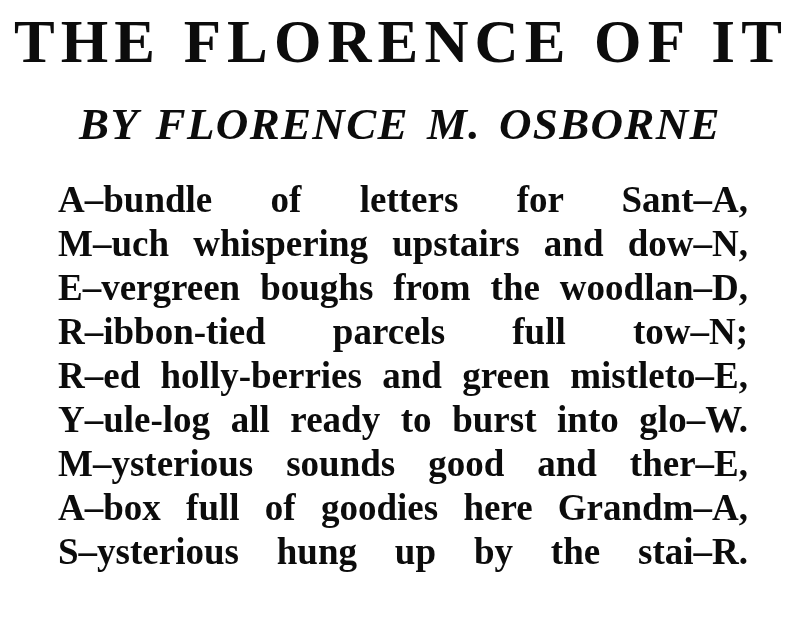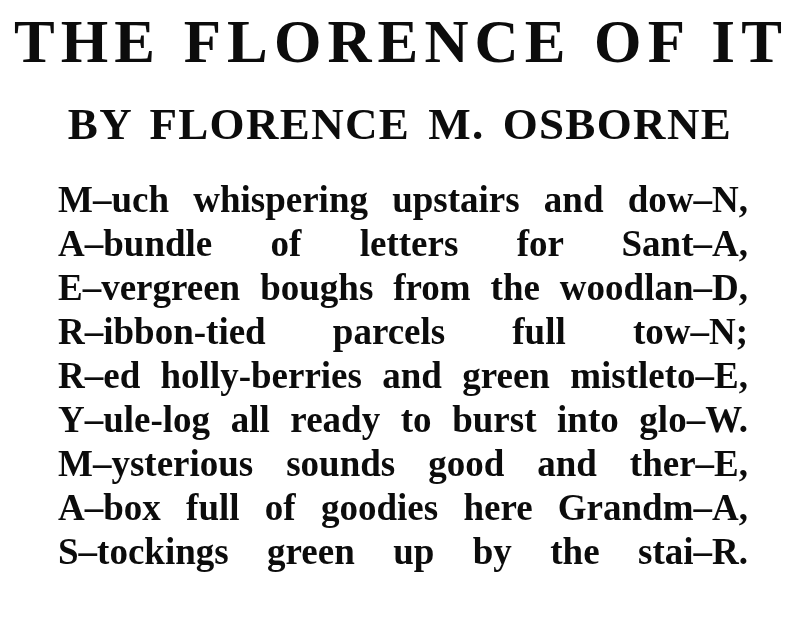--- a/index.html
+++ b/index.html
@@ -31,42 +31,43 @@
     white-space: normal;
   }
   .byline {
     margin: 26px 10px 17px 10px;
     font-size: 45px;
     line-height: 48px;
     font-weight: bold;
     letter-spacing: 0.03em;
     word-spacing: 0.12em;
     text-align: center;
+    font-style: italic;
   }
   .poem {
     margin: 30px 52px 0 58px;
     font-size: 37px;
     line-height: 44px;
     font-weight: bold;
   }
   .poem-line {
     text-align: justify;
     text-align-last: justify;
   }
 </style>
 </head>
 <body>
 
 <div class="page">
   <div class="title">THE FLORENCE OF IT</div>
   <div class="byline">BY FLORENCE M. OSBORNE</div>
   <div class="poem">
+      <div class="poem-line">A–bundle of letters for Sant–A,</div>
       <div class="poem-line">M–uch whispering upstairs and dow–N,</div>
-      <div class="poem-line">A–bundle of letters for Sant–A,</div>
       <div class="poem-line">E–vergreen boughs from the woodlan–D,</div>
       <div class="poem-line">R–ibbon-tied parcels full tow–N;</div>
       <div class="poem-line">R–ed holly-berries and green mistleto–E,</div>
       <div class="poem-line">Y–ule-log all ready to burst into glo–W.</div>
       <div class="poem-line">M–ysterious sounds good and ther–E,</div>
       <div class="poem-line">A–box full of goodies here Grandm–A,</div>
-      <div class="poem-line">S–tockings green up by the stai–R.</div>
+      <div class="poem-line">S–ysterious hung up by the stai–R.</div>
     </div>
 </div>
 
 </body></html>

